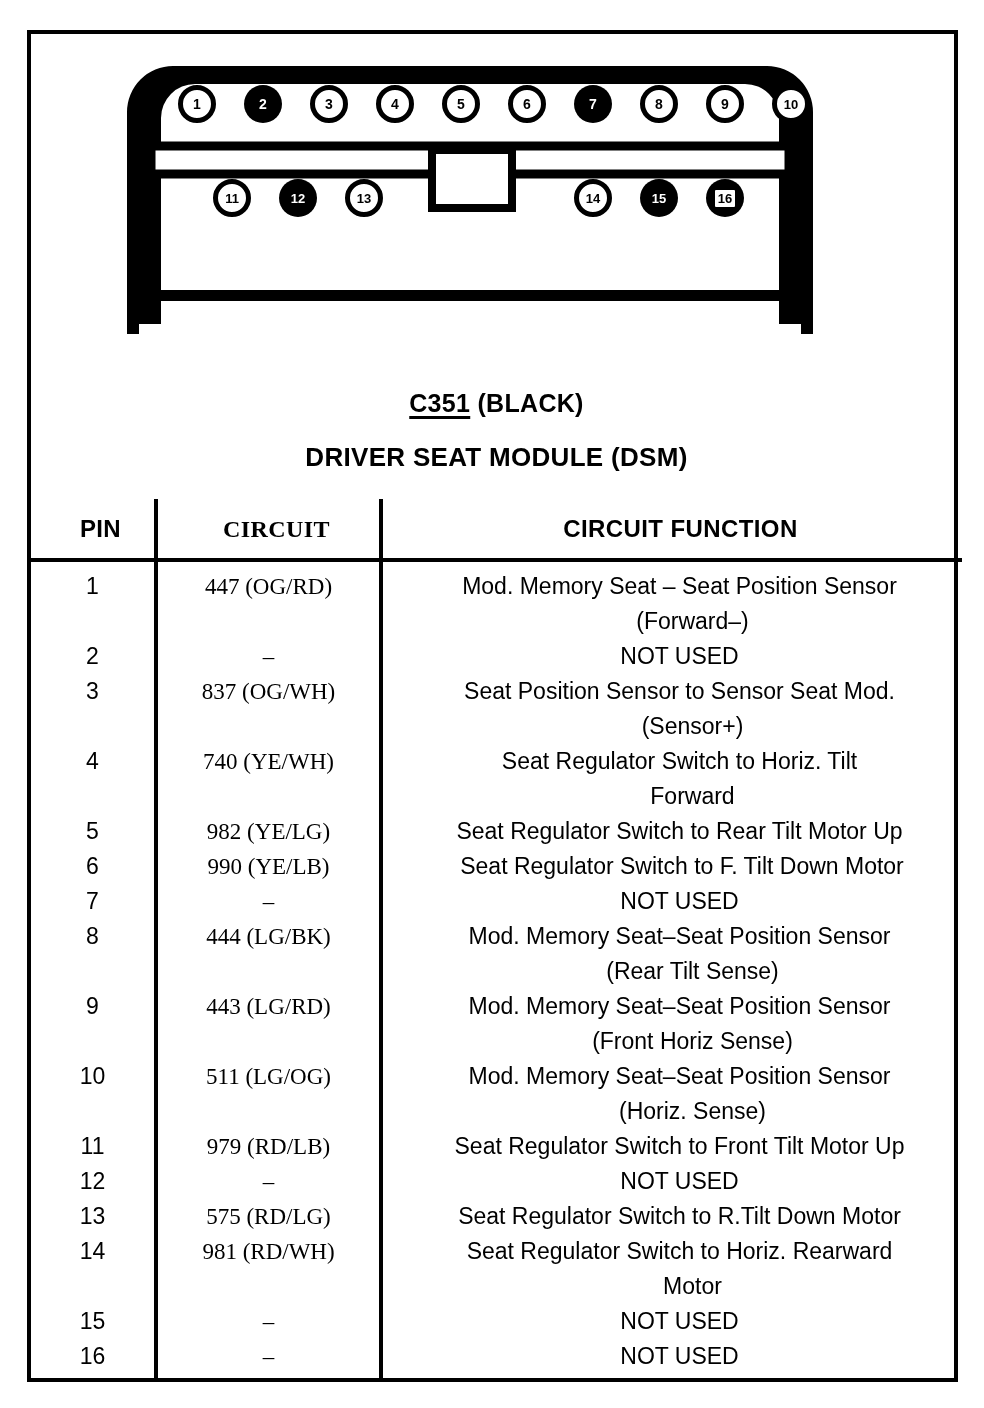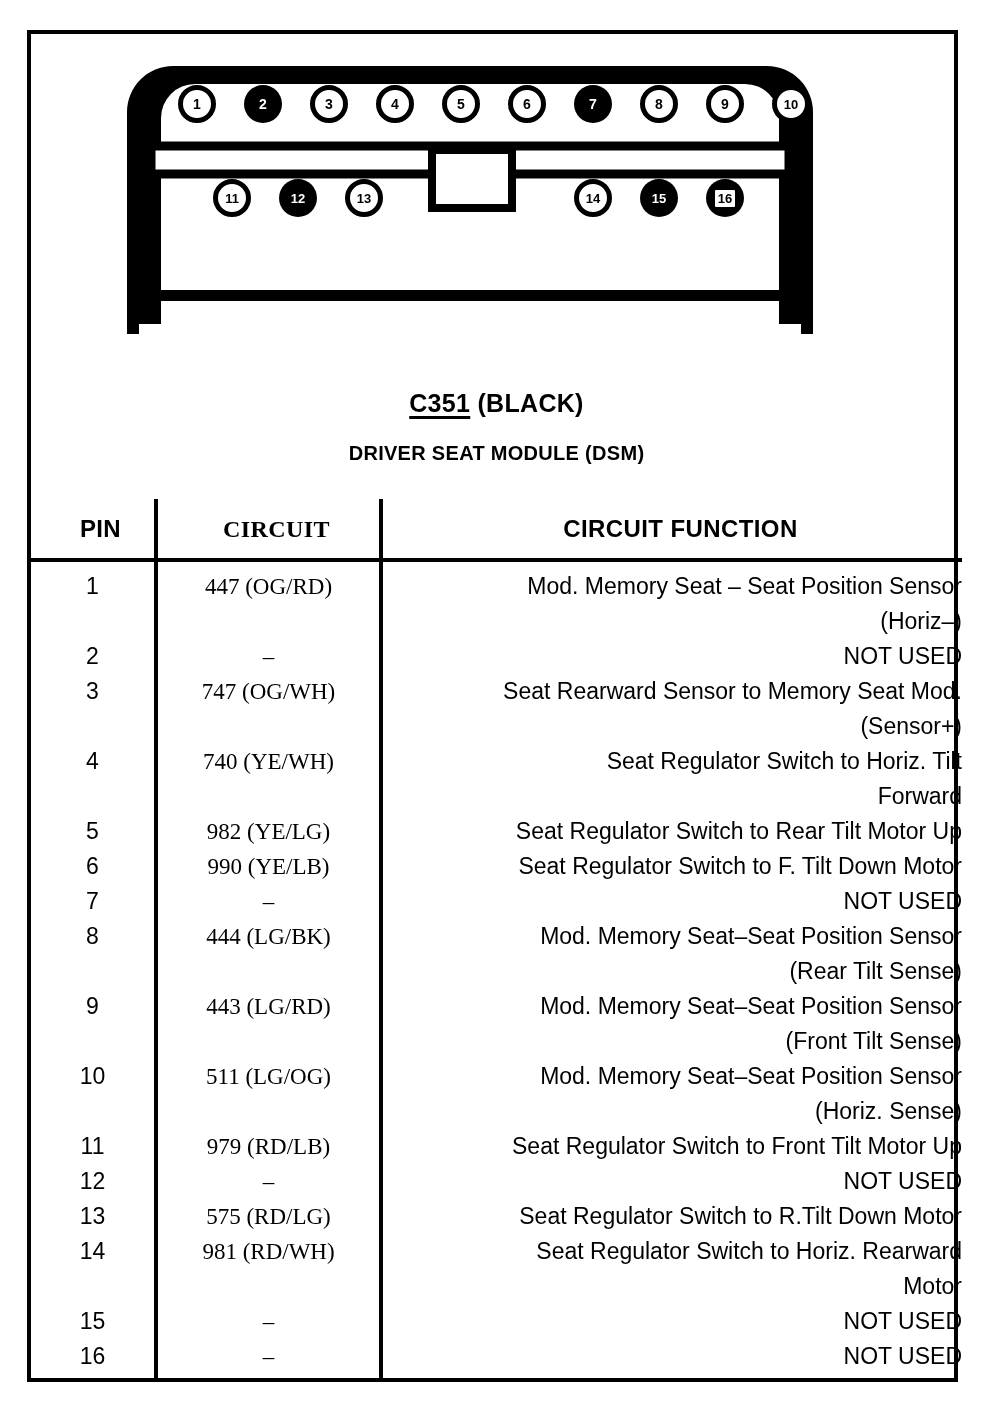--- a/index.html
+++ b/index.html
@@ -51,21 +51,21 @@
     letter-spacing: 0.3px;
     margin-bottom: 24px;
     white-space: pre;
   }
   .title-line-1 .underlined {
     text-decoration: underline;
     text-underline-offset: 4px;
     text-decoration-thickness: 3px;
   }
   .title-line-2 {
-    font-size: 20px;
+    font-size: 26px;
     font-weight: bold;
     letter-spacing: 0.3px;
   }
 
   
   #pin-table {
     position: absolute;
     left: 0;
     top: 465px;
     width: 931px;
@@ -96,21 +96,21 @@
   #pin-table td {
     font-size: 23px;
     vertical-align: top;
     padding: 0;
   }
   #pin-table tr.data-row td.col-pin,
   #pin-table tr.data-row td.col-circuit {
     text-align: center;
   }
   #pin-table tr.data-row td.col-function {
-    text-align: right;
+    text-align: center;
     padding-left: 14px;
   }
   .cell-line {
     line-height: 35px;
     height: 35px;
     white-space: pre;
   }
   .cell-line.cont { padding-left: 26px; }
   .cell-line.lead-space { padding-left: 5px; }
   tr.first-row td > .cell-line:first-child { margin-top: 7px; }
@@ -229,45 +229,45 @@
             <td class="col-pin">
               <div class="cell-line">1</div>
               <div class="cell-line">&nbsp;</div>
             </td>
             <td class="col-circuit">
               <div class="cell-line">447 (OG/RD)</div>
               <div class="cell-line">&nbsp;</div>
             </td>
             <td class="col-function">
               <div class="cell-line">Mod. Memory Seat – Seat Position Sensor</div>
-              <div class="cell-line cont">(Horiz–)</div>
+              <div class="cell-line cont">(Forward–)</div>
             </td>
           </tr>
           <tr class="data-row">
             <td class="col-pin">
               <div class="cell-line">2</div>
             </td>
             <td class="col-circuit">
               <div class="cell-line">–</div>
             </td>
             <td class="col-function">
               <div class="cell-line">NOT USED</div>
             </td>
           </tr>
           <tr class="data-row">
             <td class="col-pin">
               <div class="cell-line">3</div>
               <div class="cell-line">&nbsp;</div>
             </td>
             <td class="col-circuit">
-              <div class="cell-line">747 (OG/WH)</div>
-              <div class="cell-line">&nbsp;</div>
-            </td>
-            <td class="col-function">
-              <div class="cell-line">Seat Rearward Sensor to Memory Seat Mod.</div>
+              <div class="cell-line">837 (OG/WH)</div>
+              <div class="cell-line">&nbsp;</div>
+            </td>
+            <td class="col-function">
+              <div class="cell-line">Seat Position Sensor to Sensor Seat Mod.</div>
               <div class="cell-line cont">(Sensor+)</div>
             </td>
           </tr>
           <tr class="data-row">
             <td class="col-pin">
               <div class="cell-line">4</div>
               <div class="cell-line">&nbsp;</div>
             </td>
             <td class="col-circuit">
               <div class="cell-line">740 (YE/WH)</div>
@@ -329,21 +329,21 @@
             <td class="col-pin">
               <div class="cell-line">9</div>
               <div class="cell-line">&nbsp;</div>
             </td>
             <td class="col-circuit">
               <div class="cell-line">443 (LG/RD)</div>
               <div class="cell-line">&nbsp;</div>
             </td>
             <td class="col-function">
               <div class="cell-line">Mod. Memory Seat–Seat Position Sensor</div>
-              <div class="cell-line cont">(Front Tilt Sense)</div>
+              <div class="cell-line cont">(Front Horiz Sense)</div>
             </td>
           </tr>
           <tr class="data-row">
             <td class="col-pin">
               <div class="cell-line">10</div>
               <div class="cell-line">&nbsp;</div>
             </td>
             <td class="col-circuit">
               <div class="cell-line">511 (LG/OG)</div>
               <div class="cell-line">&nbsp;</div>

